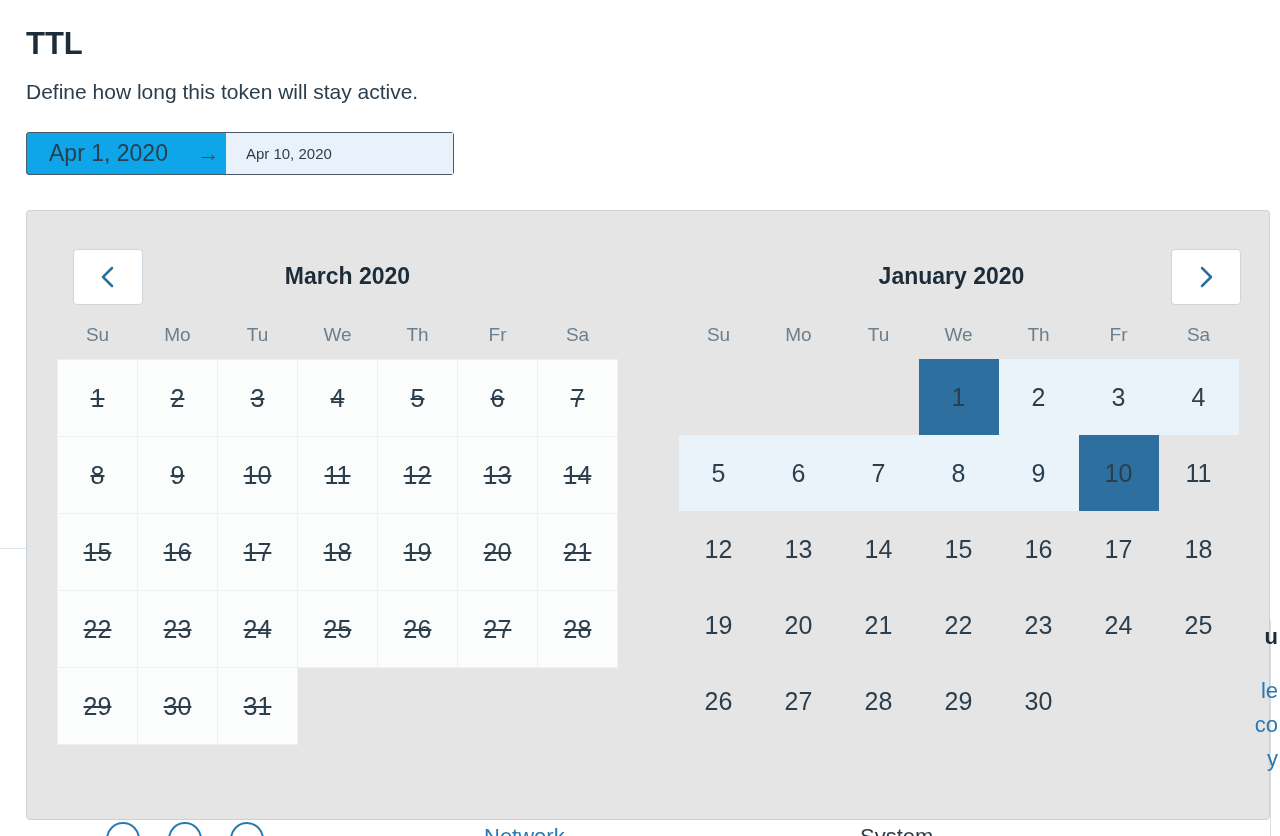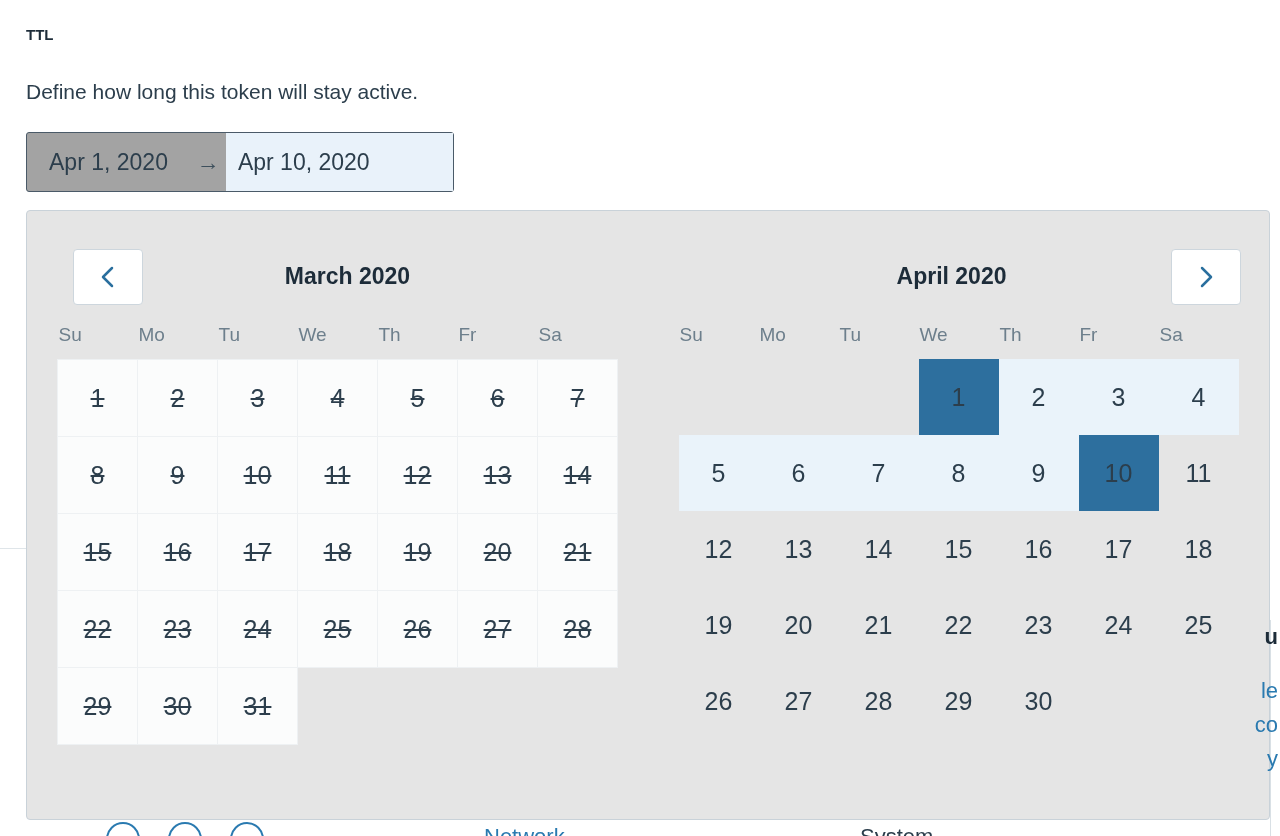--- a/index.html
+++ b/index.html
@@ -17,48 +17,48 @@
     position: relative;
     width: 1280px;
     height: 836px;
   }
 
   
   .ttl-title {
     position: absolute;
     left: 26px;
     top: 26px;
-    font-size: 15px;
+    font-size: 31px;
     font-weight: bold;
     color: #1d2c39;
     letter-spacing: 0px;
   }
 
   .ttl-desc {
     position: absolute;
     left: 26px;
     top: 80px;
     font-size: 21px;
     font-weight: normal;
     color: #2c3e4c;
   }
 
   
   .range-input {
     position: absolute;
     left: 26px;
     top: 132px;
     width: 428px;
-    height: 60px;
+    height: 43px;
     border: 1px solid #4a5a68;
     border-radius: 3px;
     box-sizing: border-box;
     display: flex;
     align-items: stretch;
-    background: #a3a3a3;
+    background: #0ea5e9;
   }
   .range-start {
     flex: 0 0 auto;
     display: flex;
     align-items: center;
     padding: 0 22px 0 22px;
     font-size: 23px;
     color: #2c3e4c;
   }
   .range-arrow {
@@ -66,22 +66,22 @@
     align-items: center;
     justify-content: center;
     width: 36px;
     font-size: 23px;
     color: #3d4f5c;
   }
   .range-end {
     flex: 1 1 auto;
     display: flex;
     align-items: center;
-    padding: 0 12px;
-    font-size: 23px;
+    padding: 0 20px;
+    font-size: 15px;
     color: #2c3e4c;
     background: #e9f2fa;
   }
 
   
   .calendar-popover {
     position: absolute;
     left: 26px;
     top: 210px;
     width: 1244px;
@@ -139,21 +139,21 @@
     border-collapse: collapse;
     margin: 0 auto;
     table-layout: fixed;
   }
   table.cal th {
     width: 78px;
     height: 46px;
     font-size: 19px;
     font-weight: normal;
     color: #6d7f8c;
-    text-align: left;
+    text-align: center;
     vertical-align: middle;
   }
   table.cal td {
     width: 78px;
     height: 76px;
     text-align: center;
     vertical-align: middle;
     font-size: 25px;
     color: #2c3e4c;
     padding: 0;
@@ -330,21 +330,21 @@
               <td class="empty-dis"></td>
               <td class="empty-dis"></td>
               <td class="empty-dis"></td>
               <td class="empty-dis"></td>
             </tr>
           </tbody>
         </table>
       </div>
 
       <div class="month month-1">
-        <div class="month-title">April 2020</div>
+        <div class="month-title">January 2020</div>
         <table class="cal">
           <thead>
             <tr>
               <th>Su</th>
               <th>Mo</th>
               <th>Tu</th>
               <th>We</th>
               <th>Th</th>
               <th>Fr</th>
               <th>Sa</th>

